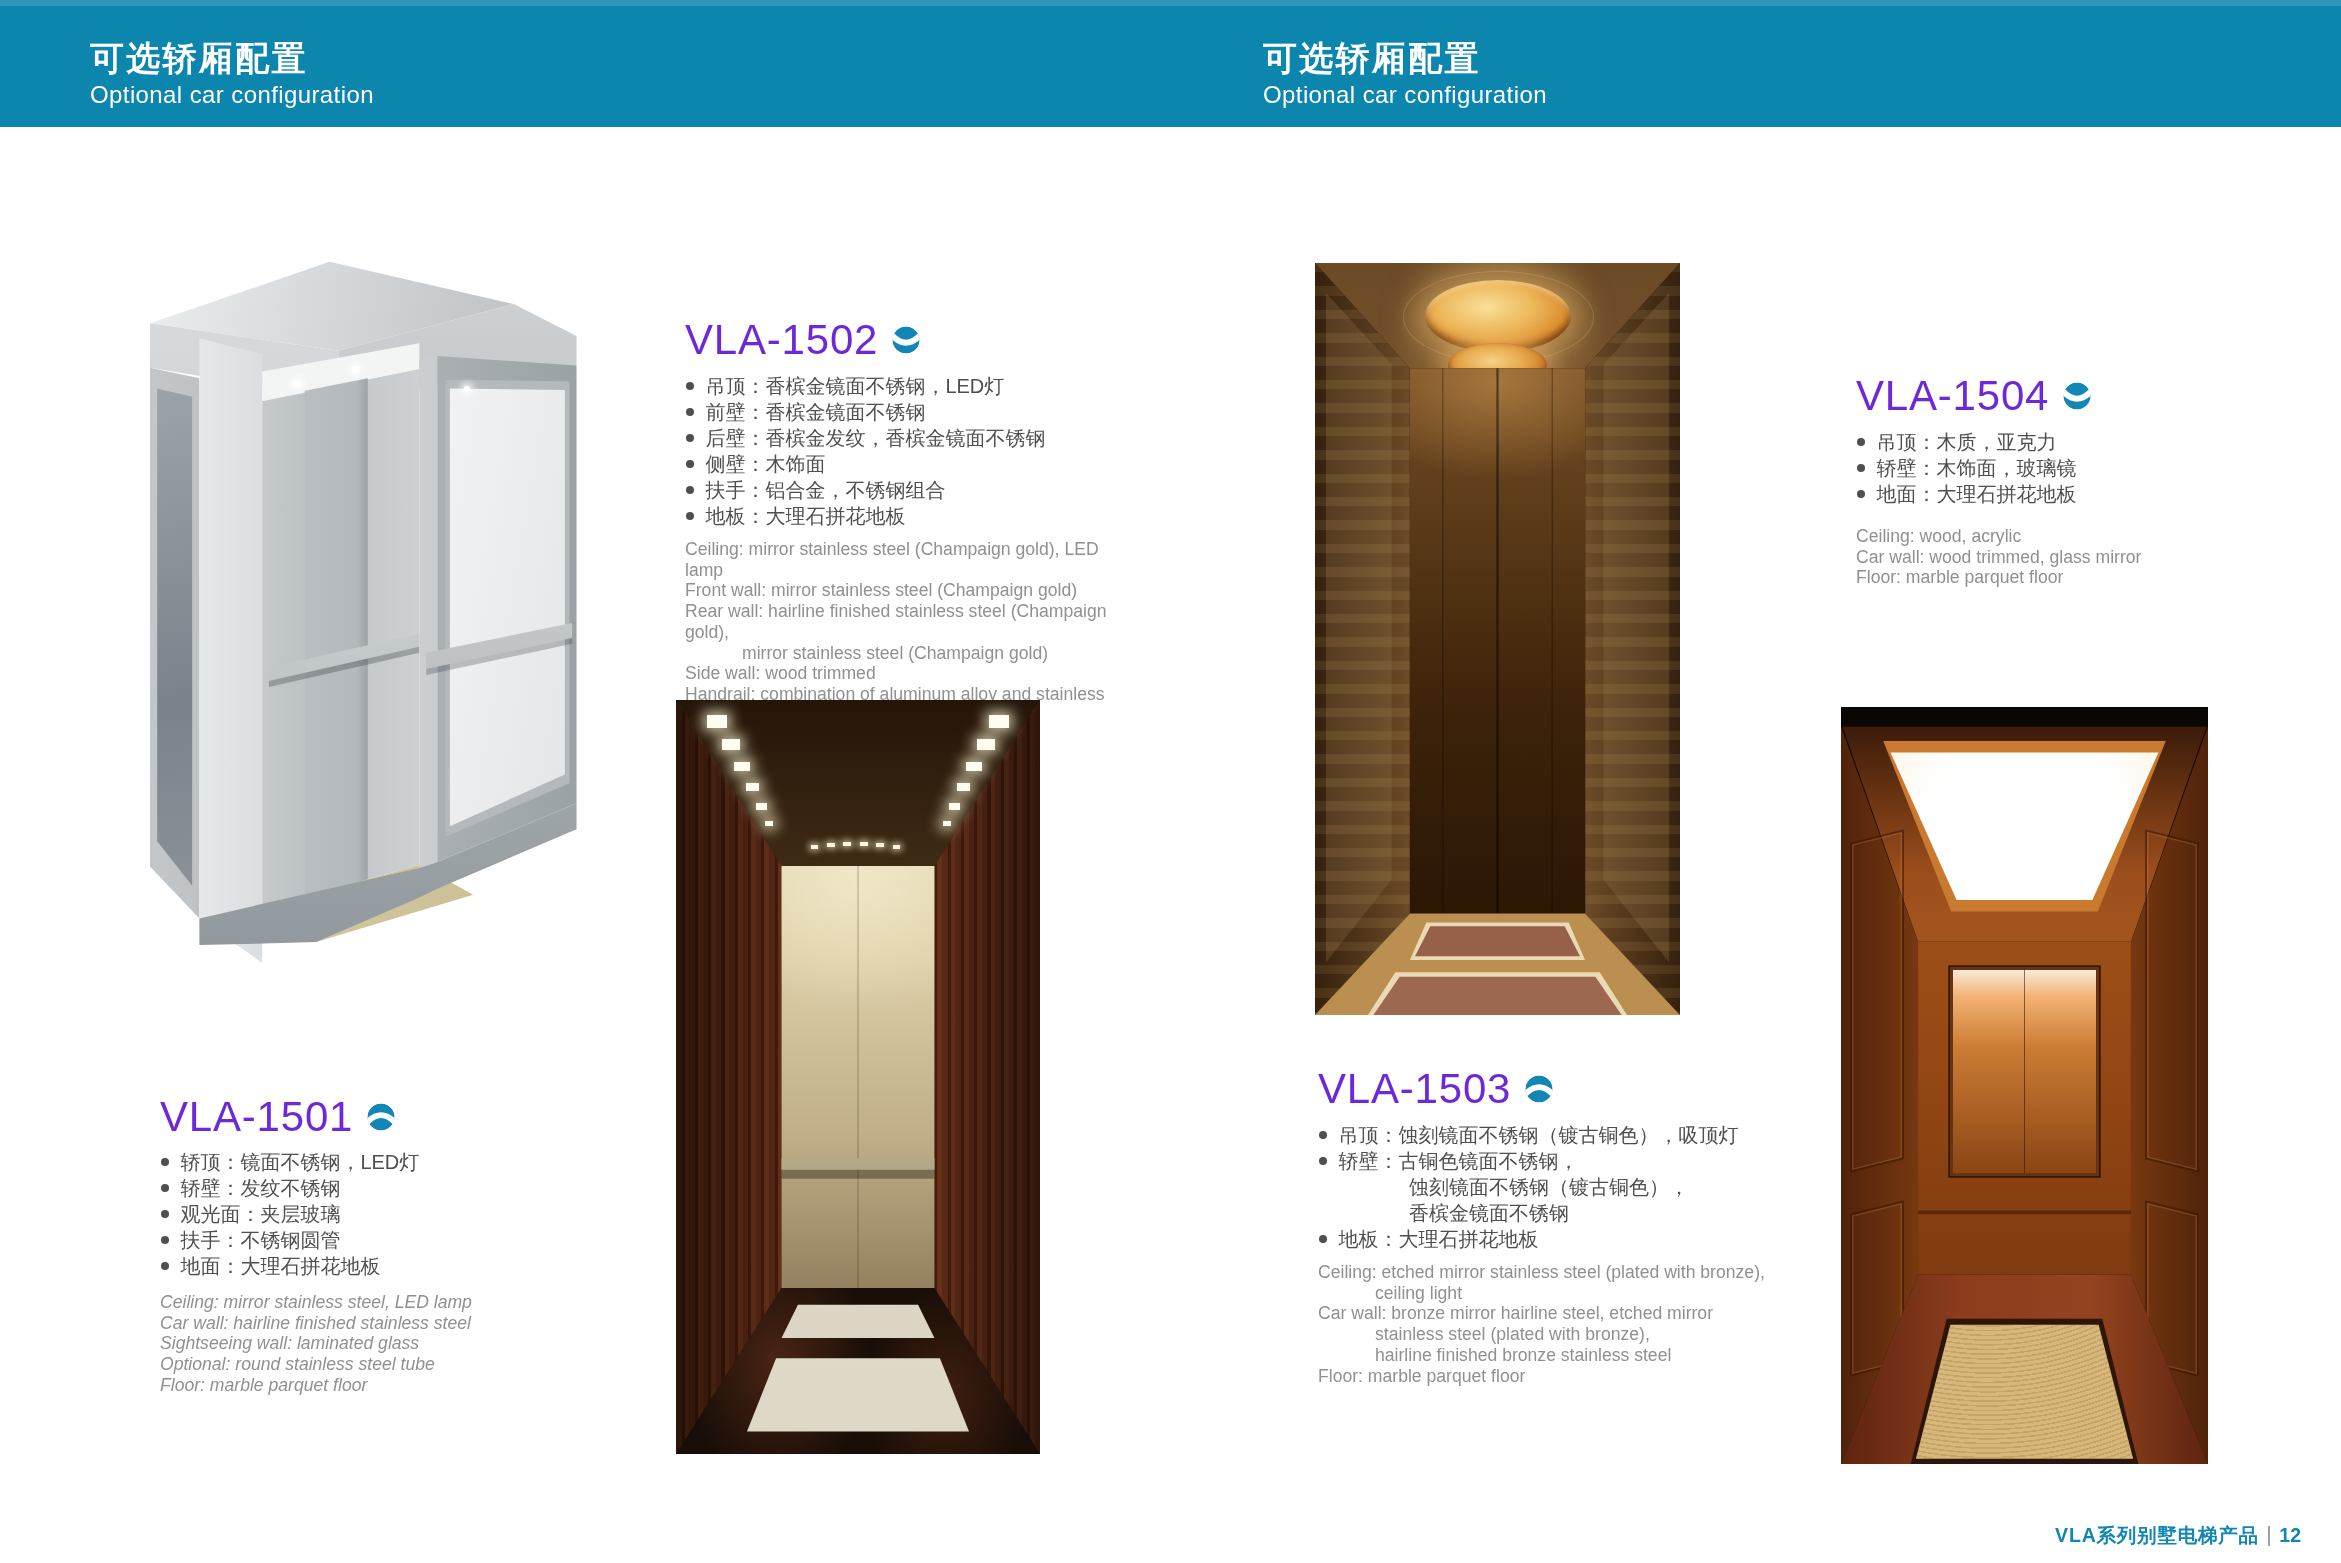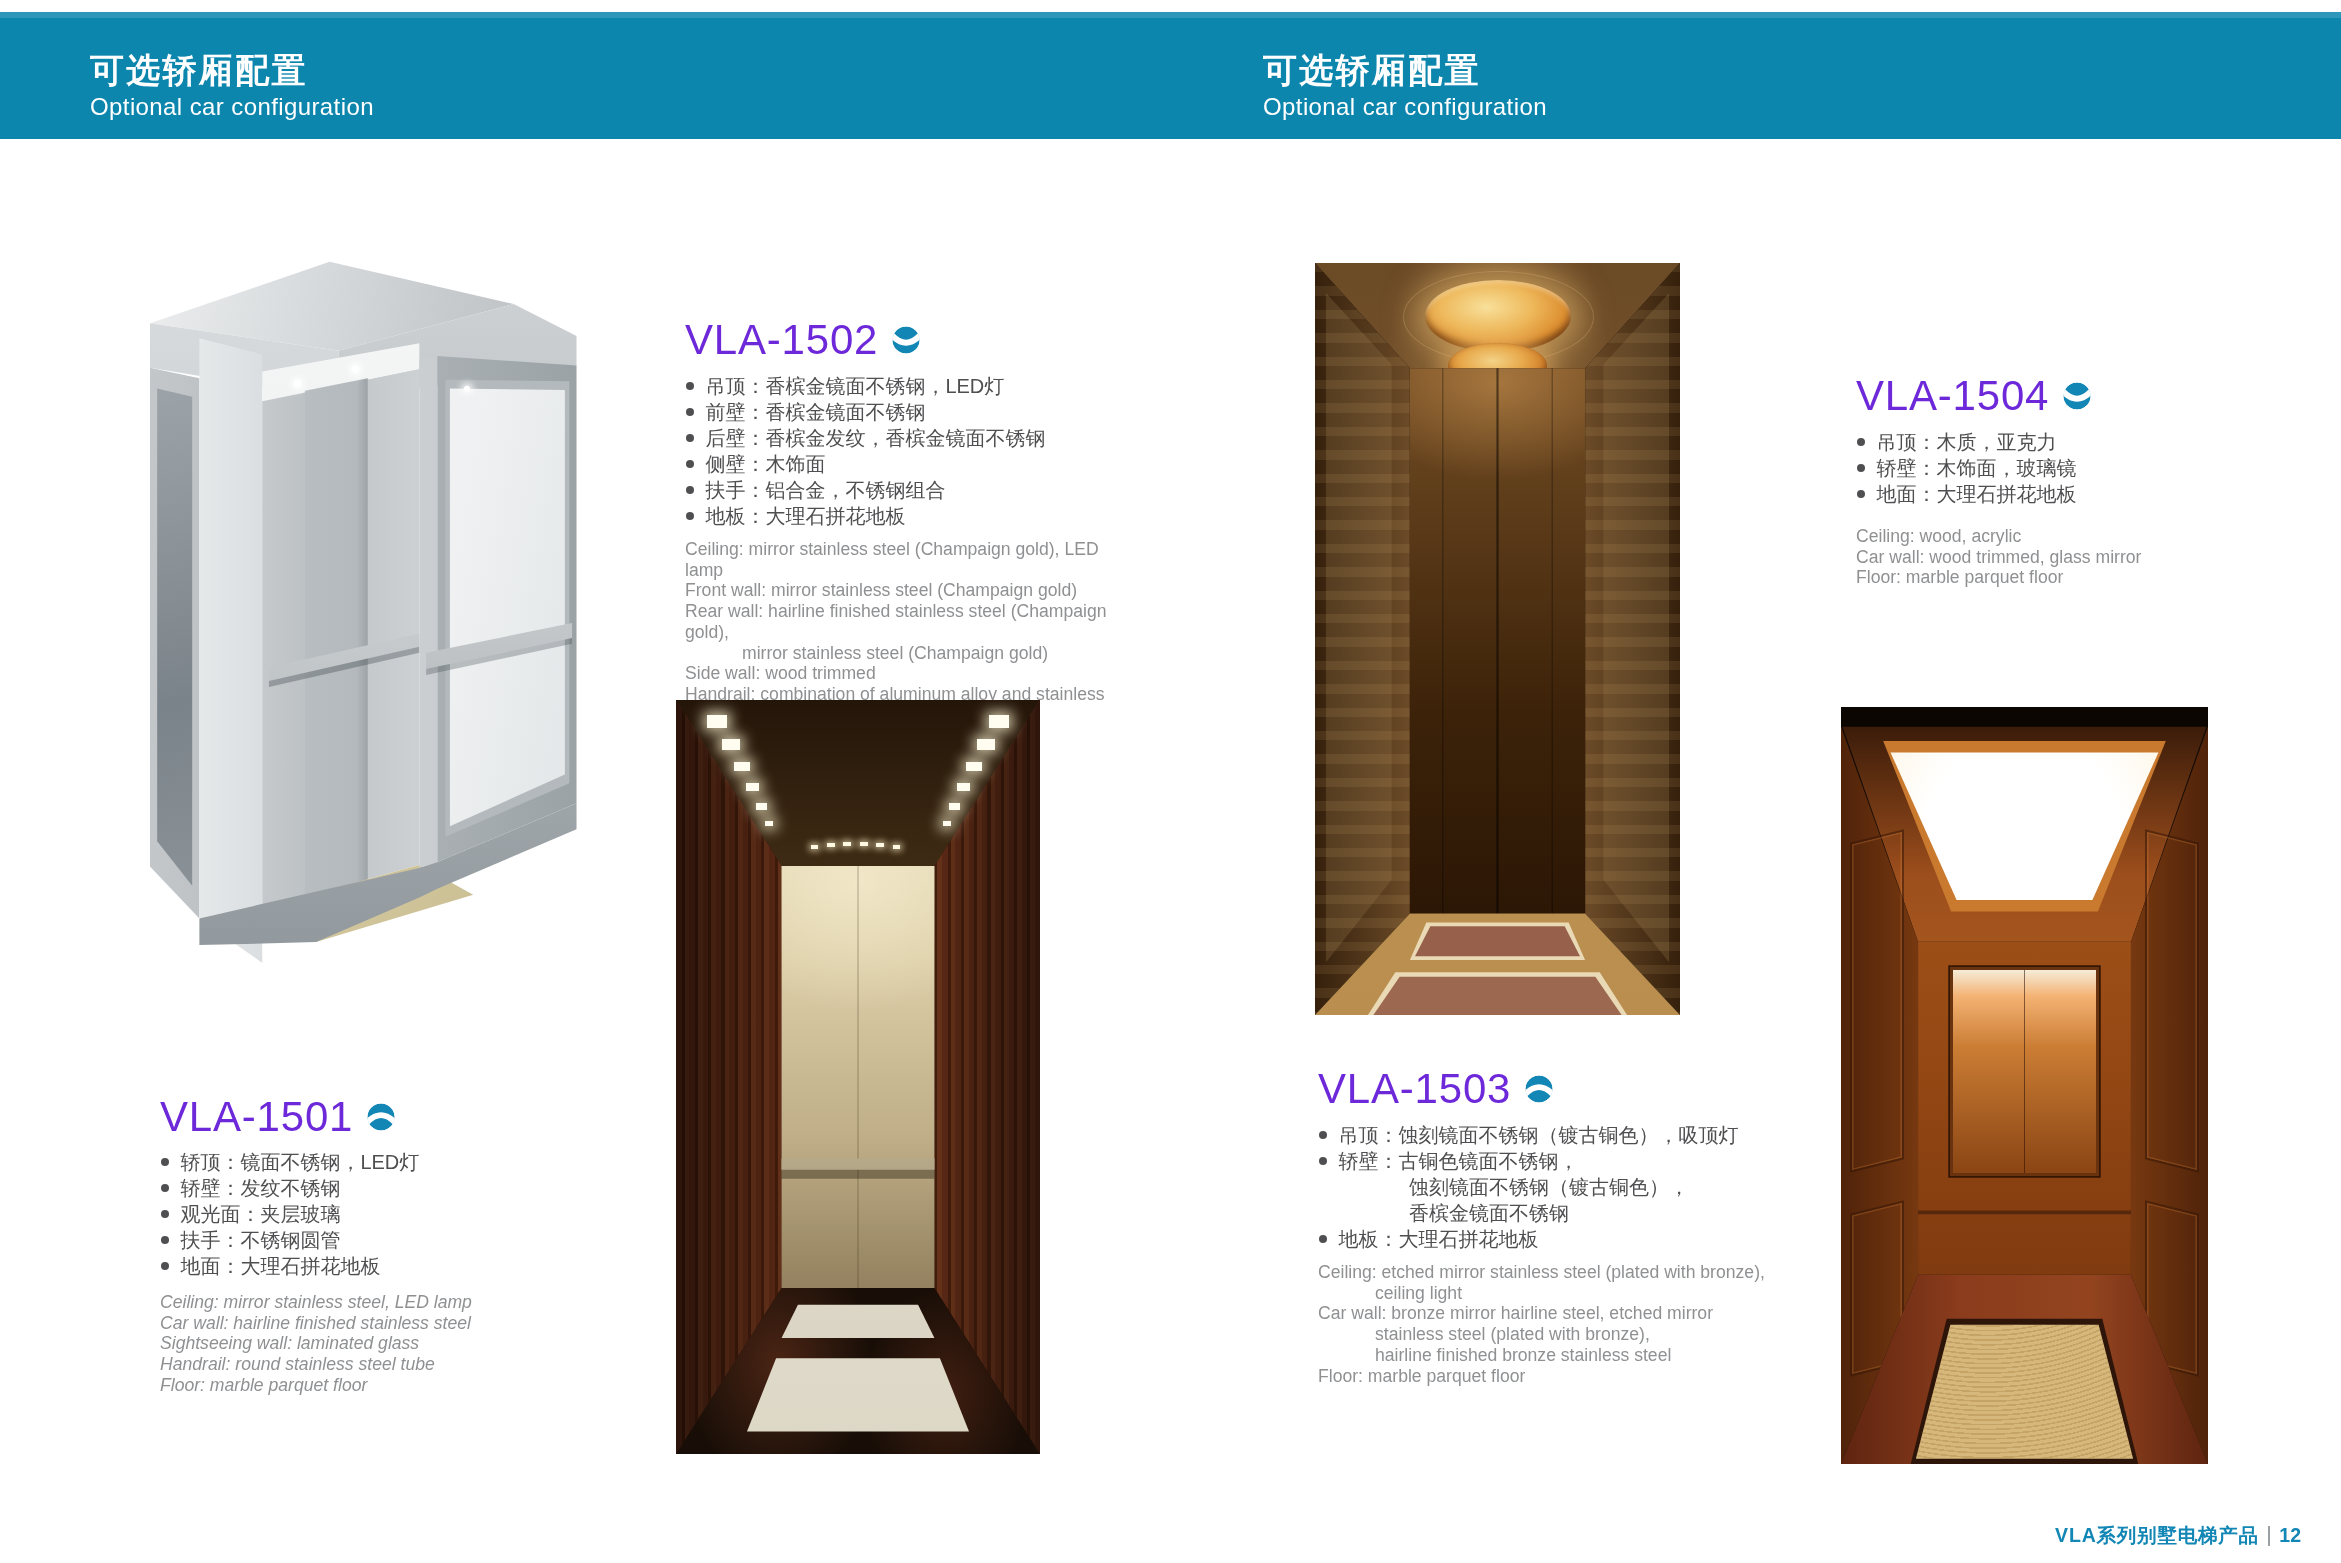--- a/index.html
+++ b/index.html
@@ -1,20 +1,20 @@
 <!DOCTYPE html>
 <html style="font-size:12.5px"><head>
 <meta charset="utf-8">
 <style>
   html,body{margin:0;padding:0;background:#ffffff;}
   #sheet{position:relative;width:2342px;height:1564px;background:#ffffff;overflow:hidden;
          font-family:"Liberation Sans","DejaVu Sans",sans-serif;}
 
   
-  .header-band{position:absolute;left:0;top:12px;width:2342px;height:127px;background:#0d86ae;}
+  .header-band{position:absolute;left:0;top:0;width:2342px;height:127px;background:#0d86ae;}
   .header-band::before{content:"";position:absolute;left:0;top:0;right:0;height:5.5px;background:rgba(255,255,255,.14);}
   .header-group{position:absolute;top:39px;color:#ffffff;}
   .hg-zh{font-size:34px;font-weight:bold;letter-spacing:2.3px;line-height:39px;}
   .hg-en{font-size:24px;font-weight:normal;line-height:25px;margin-top:3.9px;letter-spacing:0.4px;}
 
   
   .model-row{position:absolute;display:flex;align-items:center;gap:14px;}
   .model-name{font-size:42px;color:#6d28d9;letter-spacing:0.8px;font-weight:normal;margin:0;}
   .model-icon{width:28px;height:28px;display:block;}
 
@@ -252,21 +252,21 @@
       </div>
     <div class="zh-line">
         <span class="dot"></span>
         <span>地面：大理石拼花地板</span>
       </div>
   </div>
   <div class="en-block" style="left:160px;top:1292px;width:422px;font-style:italic;">
     <div class="en-line">Ceiling: mirror stainless steel, LED lamp</div>
     <div class="en-line">Car wall: hairline finished stainless steel</div>
     <div class="en-line">Sightseeing wall: laminated glass</div>
-    <div class="en-line">Handrail: round stainless steel tube</div>
+    <div class="en-line">Optional: round stainless steel tube</div>
     <div class="en-line">Floor: marble parquet floor</div>
   </div>
 
   <div class="model-row" style="left:685px;top:316px;">
     <h2 class="model-name">VLA-1502</h2>
     <svg class="model-icon" viewBox="0 0 36 36">
       <defs>
           <clipPath id="c1502">
             <circle cx="18" cy="18" r="17.5"></circle>
           </clipPath>

